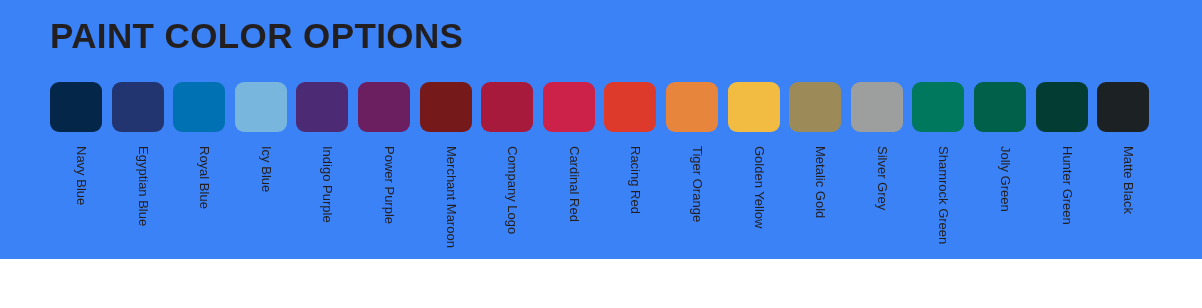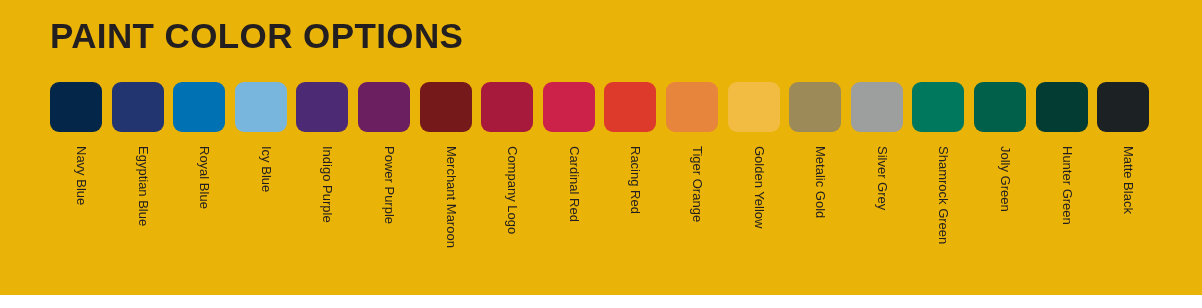--- a/index.html
+++ b/index.html
@@ -11,22 +11,22 @@
   body {
     width: 1202px;
     height: 308px;
     overflow: hidden;
     font-family: "Liberation Sans", sans-serif;
     -webkit-font-smoothing: antialiased;
   }
   #page {
     position: relative;
     width: 1202px;
-    height: 295px;
-    background: #eab308;
+    height: 259px;
+    background: #3b82f6;
   }
   #page-title {
     position: absolute;
     left: 50px;
     top: 18px;
     font-size: 35px;
     font-weight: bold;
     letter-spacing: 0.4px;
     color: #231f20;
     line-height: 1;

